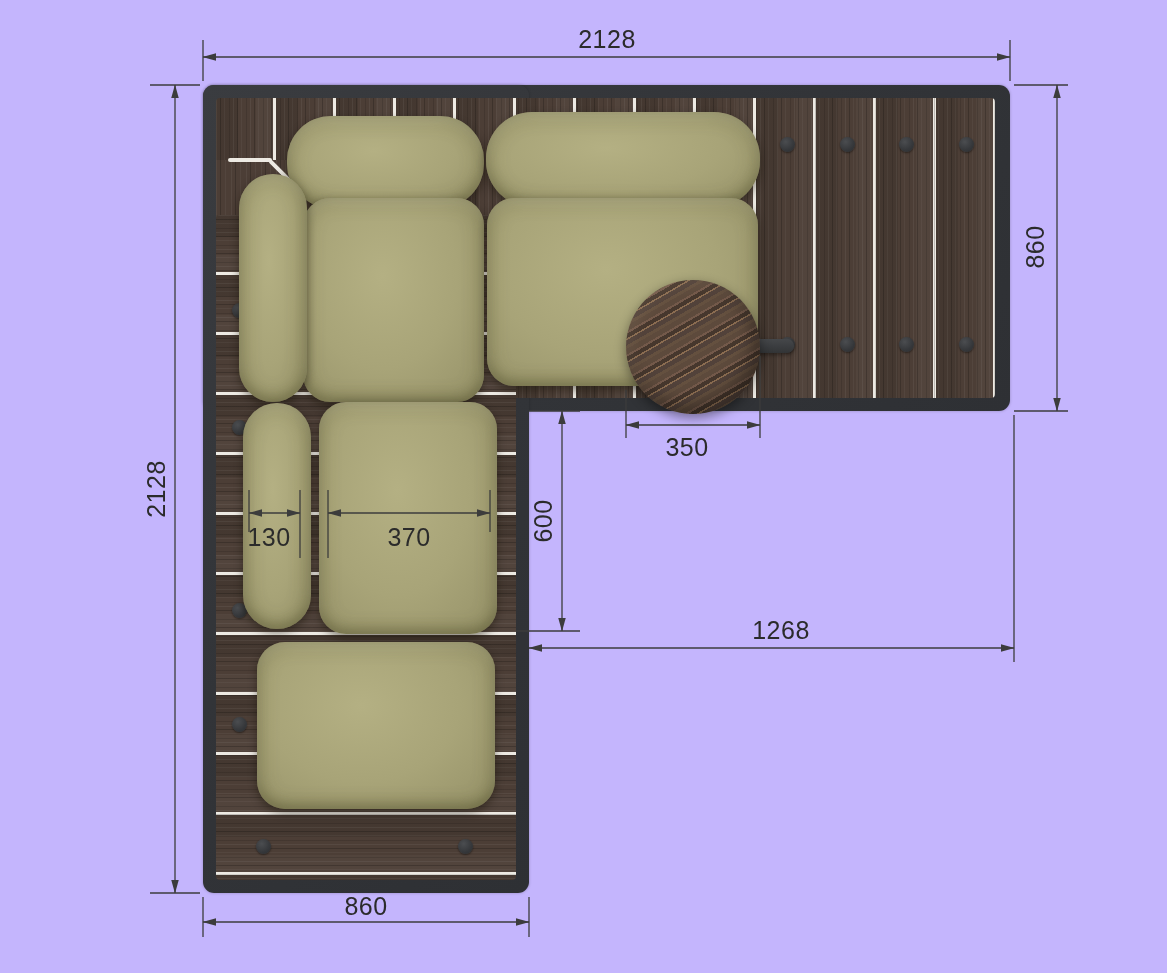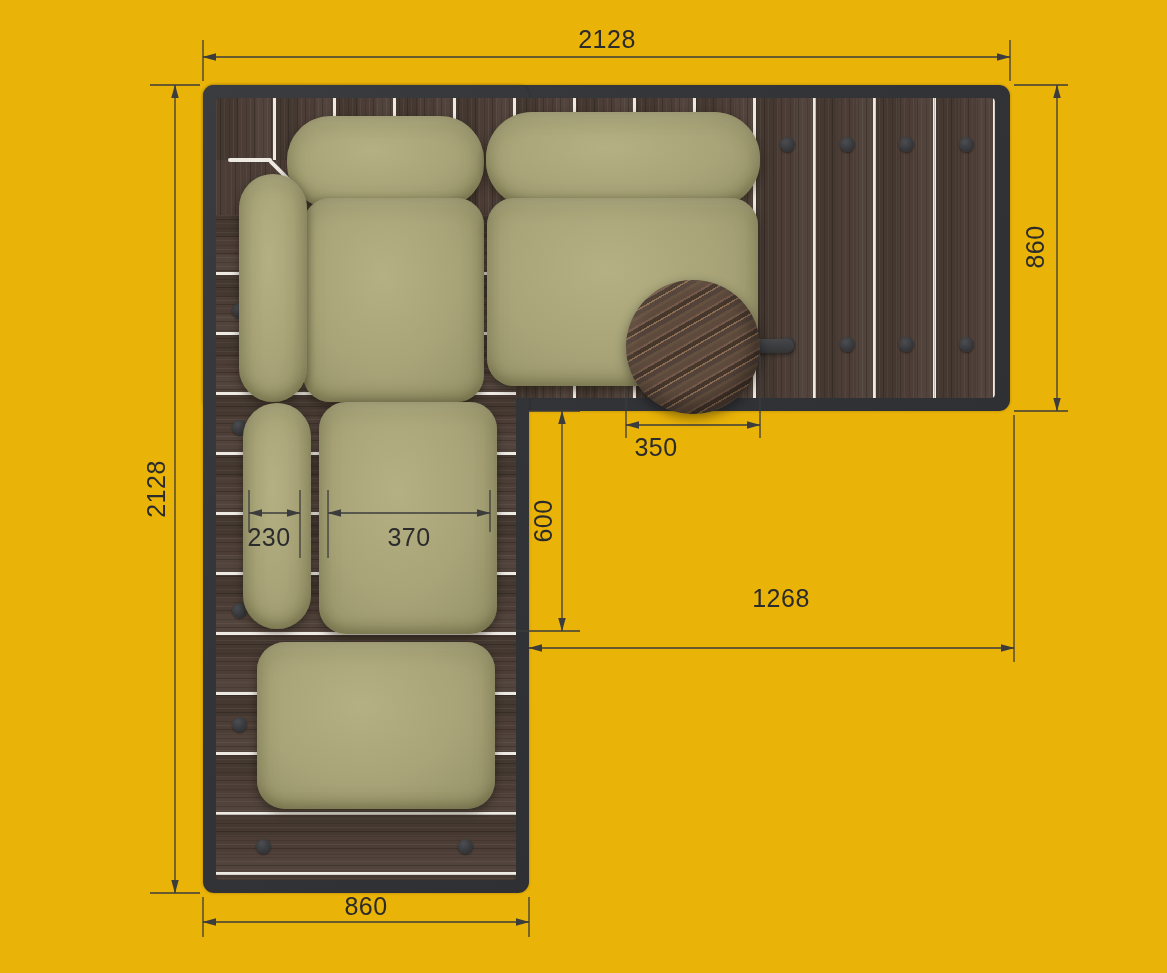--- a/index.html
+++ b/index.html
@@ -1,16 +1,16 @@
 <!DOCTYPE html>
 <html><head>
 <meta charset="utf-8">
 <style>
   html,body{margin:0;padding:0;background:#ffffff;}
-  #canvas{position:relative;width:1167px;height:973px;background:#eab308;overflow:hidden;
+  #canvas{position:relative;width:1167px;height:973px;background:#c4b5fd;overflow:hidden;
           font-family:"Liberation Sans", sans-serif;}
   
   .frame{position:absolute;background:linear-gradient(135deg,#3a3c40 0%,#323438 55%,#2e3034 100%);
          border-radius:11px;box-shadow:0 0 3px rgba(0,0,0,.25);}
   
   .deck{position:absolute;background-color:#4c3e36;}
   .deck-vgrain{
     background-image:
       repeating-linear-gradient(90deg, rgba(255,255,255,.055) 0 1px, transparent 1px 4px,
         rgba(0,0,0,.20) 4px 5px, transparent 5px 8px, rgba(255,255,255,.04) 8px 9px,
@@ -142,19 +142,19 @@
       <line x1="328" y1="490" x2="328" y2="558"></line>
       <line x1="490" y1="490" x2="490" y2="532"></line>
       <line x1="328" y1="513" x2="490" y2="513" marker-start="url(#arr)" marker-end="url(#arr)"></line>
     </g>
   </svg>
 
   <div class="dimlabel" style="left:607px;top:39px;">2128</div>
   <div class="dimlabel vert" style="left:156px;top:489px;">2128</div>
   <div class="dimlabel vert" style="left:1035px;top:247px;">860</div>
   <div class="dimlabel" style="left:366px;top:906px;">860</div>
-  <div class="dimlabel" style="left:656px;top:447px;">350</div>
+  <div class="dimlabel" style="left:687px;top:447px;">350</div>
   <div class="dimlabel vert" style="left:543px;top:521px;">600</div>
-  <div class="dimlabel" style="left:781px;top:598px;">1268</div>
-  <div class="dimlabel" style="left:269px;top:537px;">230</div>
+  <div class="dimlabel" style="left:781px;top:630px;">1268</div>
+  <div class="dimlabel" style="left:269px;top:537px;">130</div>
   <div class="dimlabel" style="left:409px;top:537px;">370</div>
 
 </div>
 
 </body></html>

